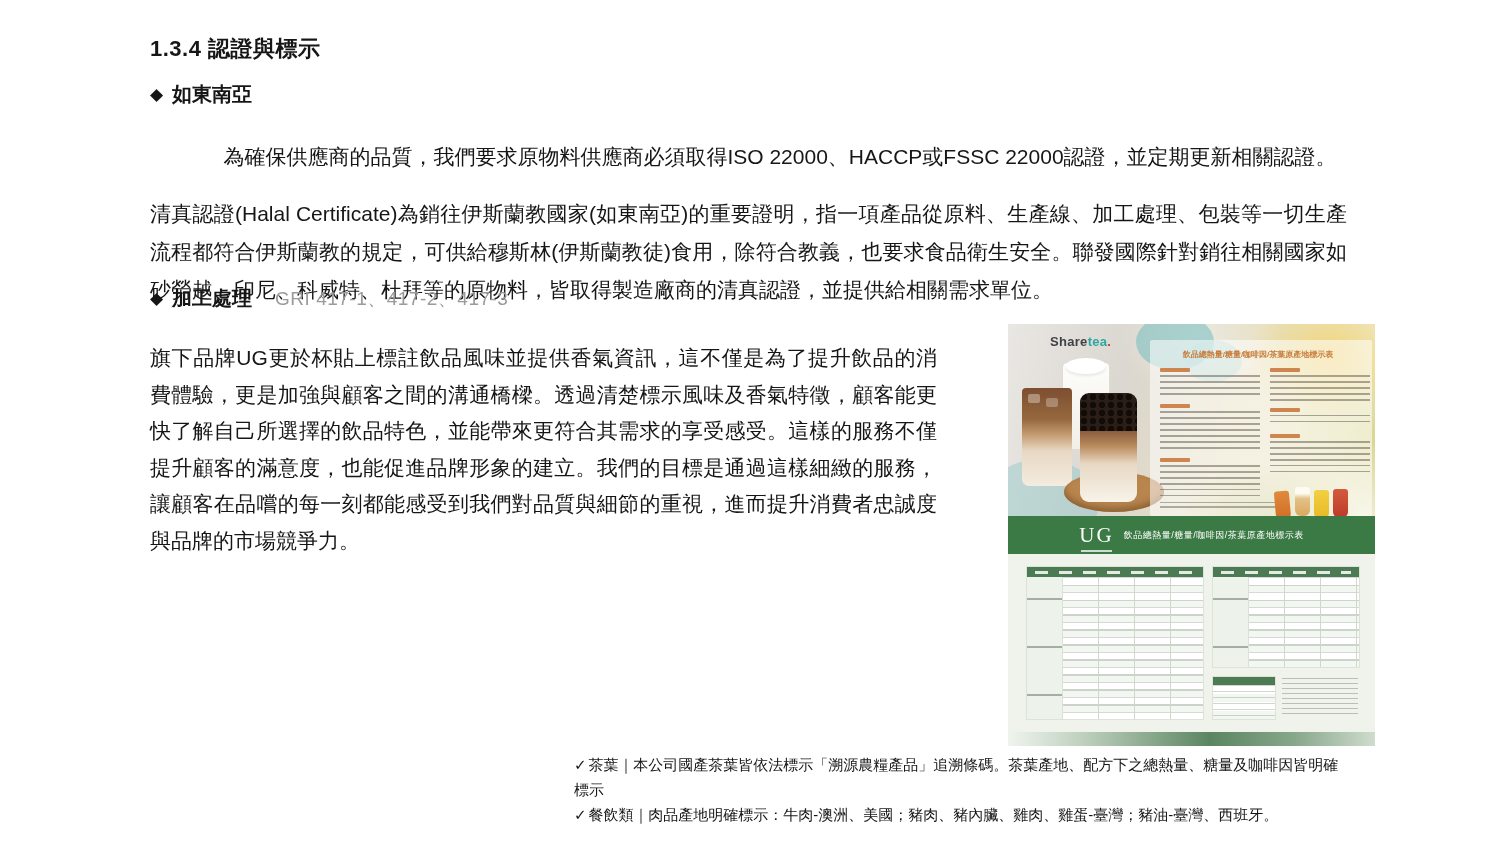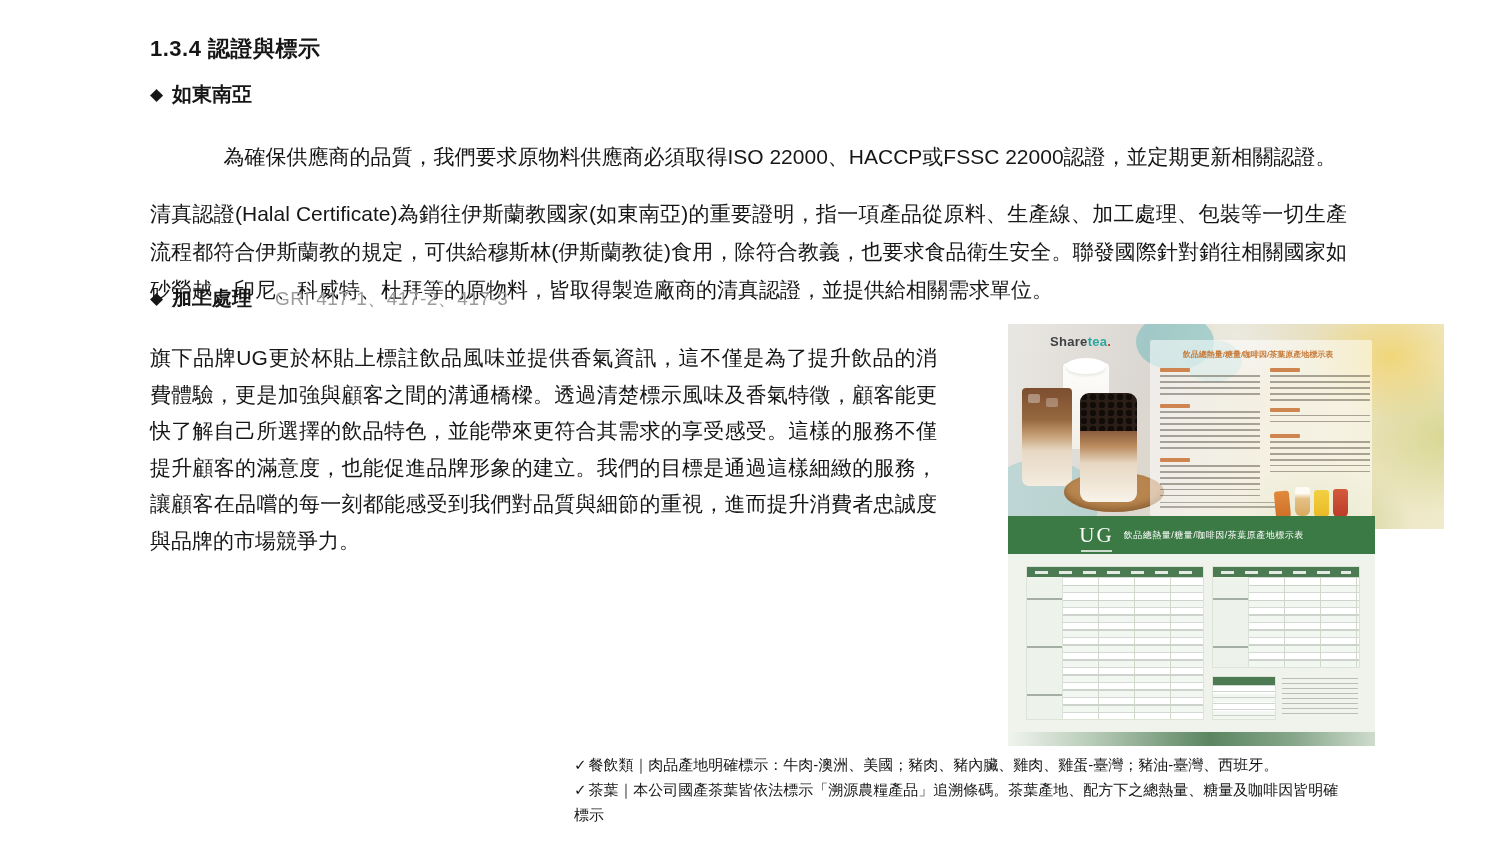--- a/index.html
+++ b/index.html
@@ -26,21 +26,21 @@
   .leftcol .p2{margin-top:14px;}
 
   
   .footnotes{left:574px;top:752px;width:770px;font-size:15px;line-height:25px;color:#161616;}
   .fn .mark{font-weight:bold;margin-right:2px;}
 
   
   .fig{position:absolute;overflow:hidden;}
 
   
-  .fig-sharetea{left:968px;top:288px;width:436px;height:205px;background:#e7e5e1;margin-top:36px;}
+  .fig-sharetea{left:968px;top:288px;width:367px;height:205px;background:#e7e5e1;margin-top:36px;}
   .st-photo{position:absolute;inset:0;
     background:
       radial-gradient(120px 90px at 88% 16%, rgba(243,203,74,.60), transparent 70%),
       radial-gradient(150px 110px at 101% 55%, rgba(198,199,99,.55), transparent 72%),
       radial-gradient(130px 95px at 72% 98%, rgba(167,184,90,.45), transparent 70%),
       radial-gradient(110px 80px at 52% 6%, rgba(236,234,226,.95), transparent 75%),
       linear-gradient(100deg,#e9e7e3 0%,#dbd7d1 30%,#e6debf 58%,#ece4c0 80%,#f0ebcd 100%);
   }
   .st-blob{position:absolute;border-radius:50%;}
   .st-blob.b1{left:128px;top:-10px;width:78px;height:56px;background:rgba(104,186,190,.50);}
@@ -200,17 +200,17 @@
       <div class="ug-mini">
         <div class="th"></div>
         <div class="tb"></div>
       </div>
       <div class="ug-notes"></div>
     </div>
     <div class="ug-band"></div>
   </figure>
 
   <div class="abs footnotes">
+    <div class="fn"><span class="mark">✓</span><span>茶葉｜本公司國產茶葉皆依法標示「溯源農糧產品」追溯條碼。茶葉產地、配方下之總熱量、糖量及咖啡因皆明確標示</span></div>
     <div class="fn"><span class="mark">✓</span><span>餐飲類｜肉品產地明確標示：牛肉-澳洲、美國；豬肉、豬內臟、雞肉、雞蛋-臺灣；豬油-臺灣、西班牙。</span></div>
-    <div class="fn"><span class="mark">✓</span><span>茶葉｜本公司國產茶葉皆依法標示「溯源農糧產品」追溯條碼。茶葉產地、配方下之總熱量、糖量及咖啡因皆明確標示</span></div>
   </div>
 
 </div>
 
 </body></html>

